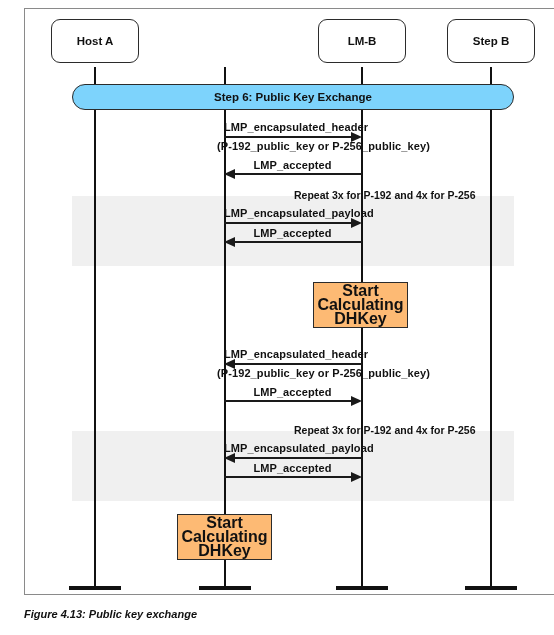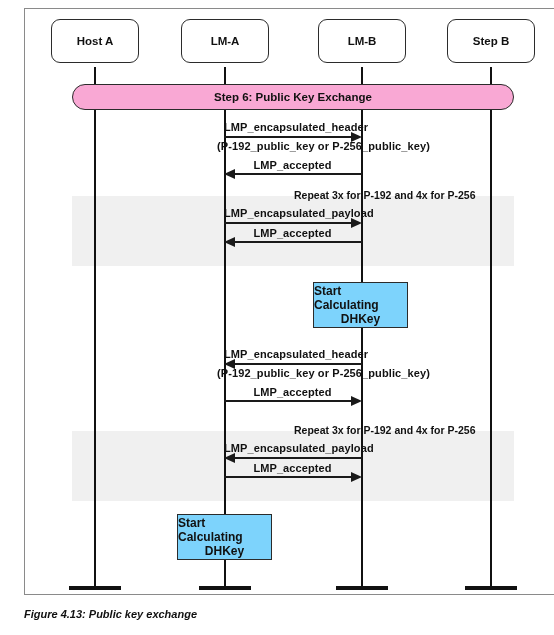--- a/index.html
+++ b/index.html
@@ -66,42 +66,43 @@
     font-size: 11.5px;
     color: #111111;
     box-sizing: border-box;
   }
 
   
   #step-banner {
     position: absolute;
     border: 1.5px solid #2b2b2b;
     border-radius: 14px;
-    background: #f9a8d4;
+    background: #7dd3fc;
     display: flex;
     align-items: center;
     justify-content: center;
     font-size: 11.5px;
     color: #111111;
     box-sizing: border-box;
   }
 
   
   .process-box {
     position: absolute;
     border: 1.5px solid #2b2b2b;
-    background: #7dd3fc;
+    background: #fdba74;
     display: flex;
     flex-direction: column;
     align-items: center;
     justify-content: center;
-    font-size: 12px;
+    font-size: 16px;
     line-height: 14px;
     color: #111111;
     box-sizing: border-box;
+    text-align: center;
   }
   .process-box span { display: block; }
 
   
   .msg-line {
     position: absolute;
     height: 1.5px;
     background: #1a1a1a;
   }
   .arrow-head {
@@ -161,23 +162,20 @@
     <div class="lifeline" style="left:465px; top:58px; height:519px;"></div>
 
     <div class="lifeline-foot" style="left:44px; top:577px; width:52px;"></div>
     <div class="lifeline-foot" style="left:174px; top:577px; width:52px;"></div>
     <div class="lifeline-foot" style="left:311px; top:577px; width:52px;"></div>
     <div class="lifeline-foot" style="left:440px; top:577px; width:52px;"></div>
 
     <div class="actor-box" style="left:26px; top:10px; width:88px; height:44px;">
       <span>Host A</span>
     </div>
-    <div class="actor-box" style="left:156px; top:10px; width:88px; height:44px;">
-      <span>LM-A</span>
-    </div>
     <div class="actor-box" style="left:293px; top:10px; width:88px; height:44px;">
       <span>LM-B</span>
     </div>
     <div class="actor-box" style="left:422px; top:10px; width:88px; height:44px;">
       <span>Step B</span>
     </div>
 
     <div id="step-banner" style="left:47px; top:75px; width:442px; height:26px;">
       <span>Step 6: Public Key Exchange</span>
     </div>

